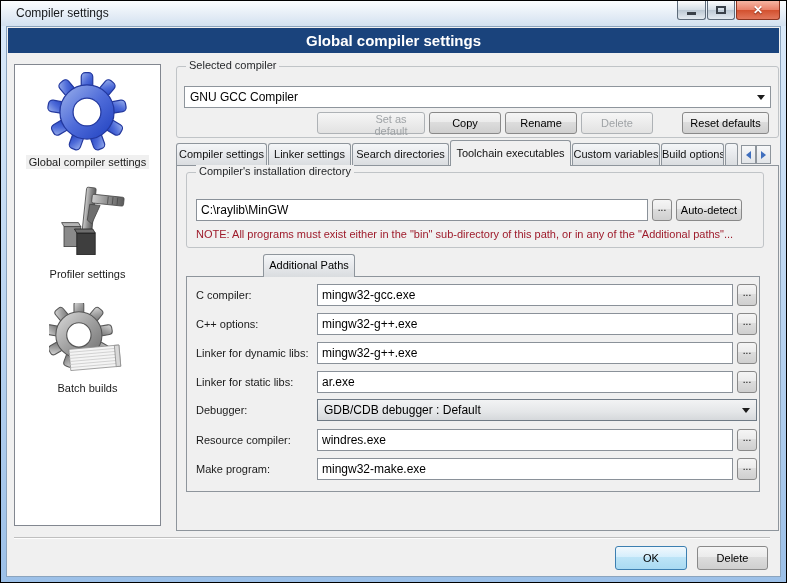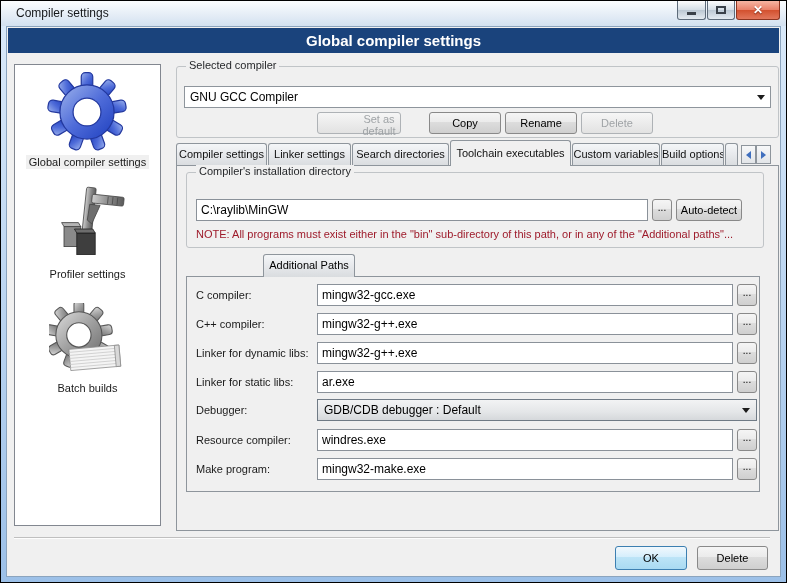--- a/index.html
+++ b/index.html
@@ -188,24 +188,25 @@
   </div>
 
   <div class="groupbox" style="left:176px; top:66px; width:603px; height:72px;">
     <span class="group-label">Selected compiler</span>
   </div>
   <div class="combo" style="left:184px; top:86px; width:587px; height:22px;">
     <span>GNU GCC Compiler</span>
     <span class="spacer"></span>
     <span class="tri-down"></span>
   </div>
-  <button class="btn" style="left:317px; top:112px; width:84px;padding-left:40px;" disabled="">Set as default</button>
+  <button class="btn" style="left:317px; top:112px; width:108px;padding-left:40px;" disabled="">Set as default</button>
   <button class="btn" style="left:429px; top:112px; width:72px;">Copy</button>
   <button class="btn" style="left:505px; top:112px; width:72px;">Rename</button>
   <button class="btn" style="left:581px; top:112px; width:72px;" disabled="">Delete</button>
+  <button class="btn" style="left:682px; top:112px; width:87px;">Reset defaults</button>
 
   <div class="tab" style="left:176px; width:91px;">Compiler settings</div>
   <div class="tab" style="left:352px; width:97px;">Search directories</div>
   <div class="tab" style="left:268px; width:83px;">Linker settings</div>
   <div class="tab active" style="left:450px; width:121px;">Toolchain executables</div>
   <div class="tab" style="left:572px; width:88px;">Custom variables</div>
   <div class="tab" style="left:661px; width:63px;">Build options</div>
   <div class="tab" style="left:725px; width:13px;"></div>
   <div class="tabscroll" style="left:741px;">
       <span class="tri-left"></span>
@@ -224,21 +225,21 @@
   <button class="btn" style="left:676px; top:199px; width:66px; z-index:3;">Auto-detect</button>
   <div class="note" style="left:196px; top:228px; z-index:3;">NOTE: All programs must exist either in the "bin" sub-directory of this path, or in any of the "Additional paths"...</div>
 
   <div class="subtab" style="left:263px; width:92px; z-index:2;">Additional Paths</div>
   <div class="subpanel"></div>
 
   <span class="field-label" style="left:196px; top:289px; z-index:3;">C compiler:</span>
   <input class="textinput" style="left: 317px; top: 284px; width: 416px; z-index: 3;" value="mingw32-gcc.exe">
   <button class="btn browse" style="left:737px; top:284px; z-index:3;">...</button>
 
-  <span class="field-label" style="left:196px; top:318px; z-index:3;">C++ compiler:</span>
+  <span class="field-label" style="left:196px; top:318px; z-index:3;">C++ options:</span>
   <input class="textinput" style="left: 317px; top: 313px; width: 416px; z-index: 3;" value="mingw32-g++.exe">
   <button class="btn browse" style="left:737px; top:313px; z-index:3;">...</button>
 
   <span class="field-label" style="left:196px; top:347px; z-index:3;">Linker for dynamic libs:</span>
   <input class="textinput" style="left: 317px; top: 342px; width: 416px; z-index: 3;" value="mingw32-g++.exe">
   <button class="btn browse" style="left:737px; top:342px; z-index:3;">...</button>
 
   <span class="field-label" style="left:196px; top:376px; z-index:3;">Linker for static libs:</span>
   <input class="textinput" style="left: 317px; top: 371px; width: 416px; z-index: 3;" value="ar.exe">
   <button class="btn browse" style="left:737px; top:371px; z-index:3;">...</button>

